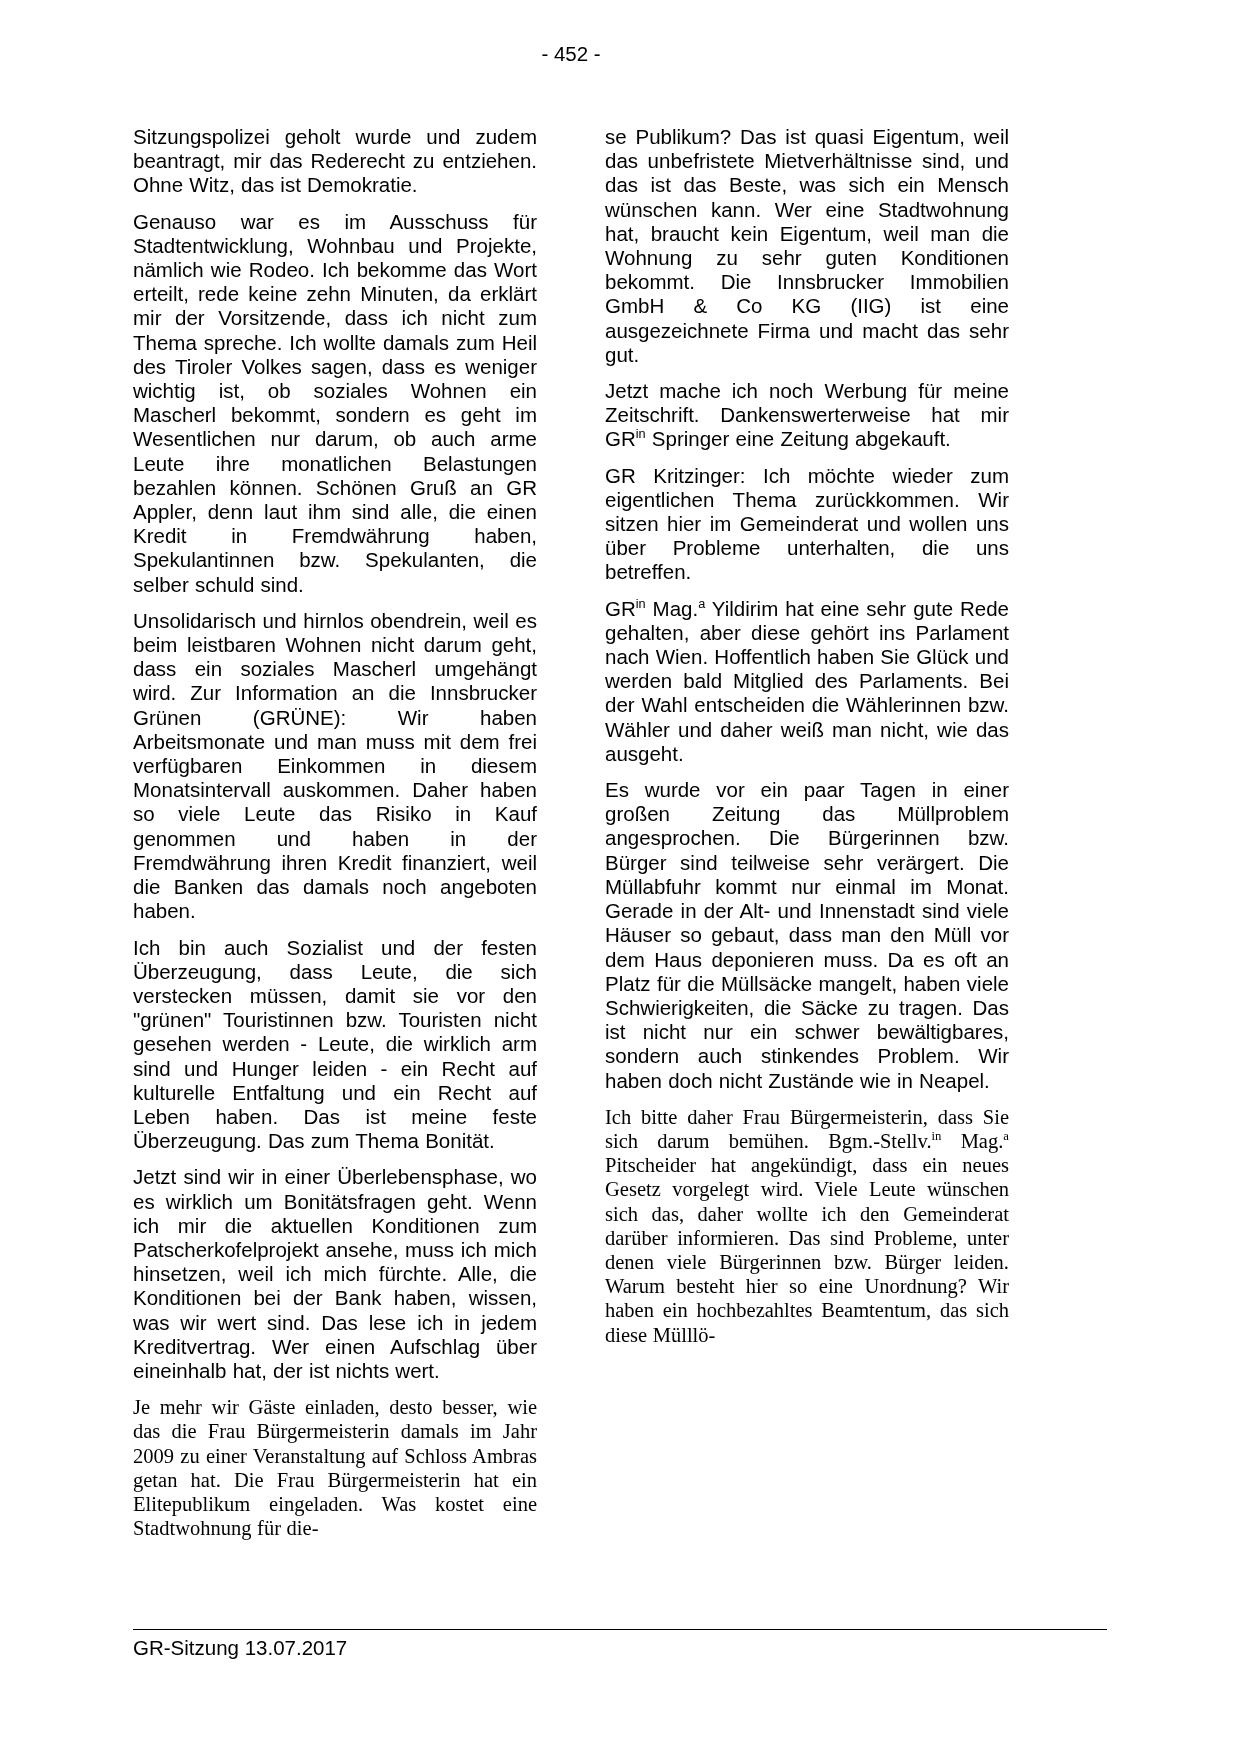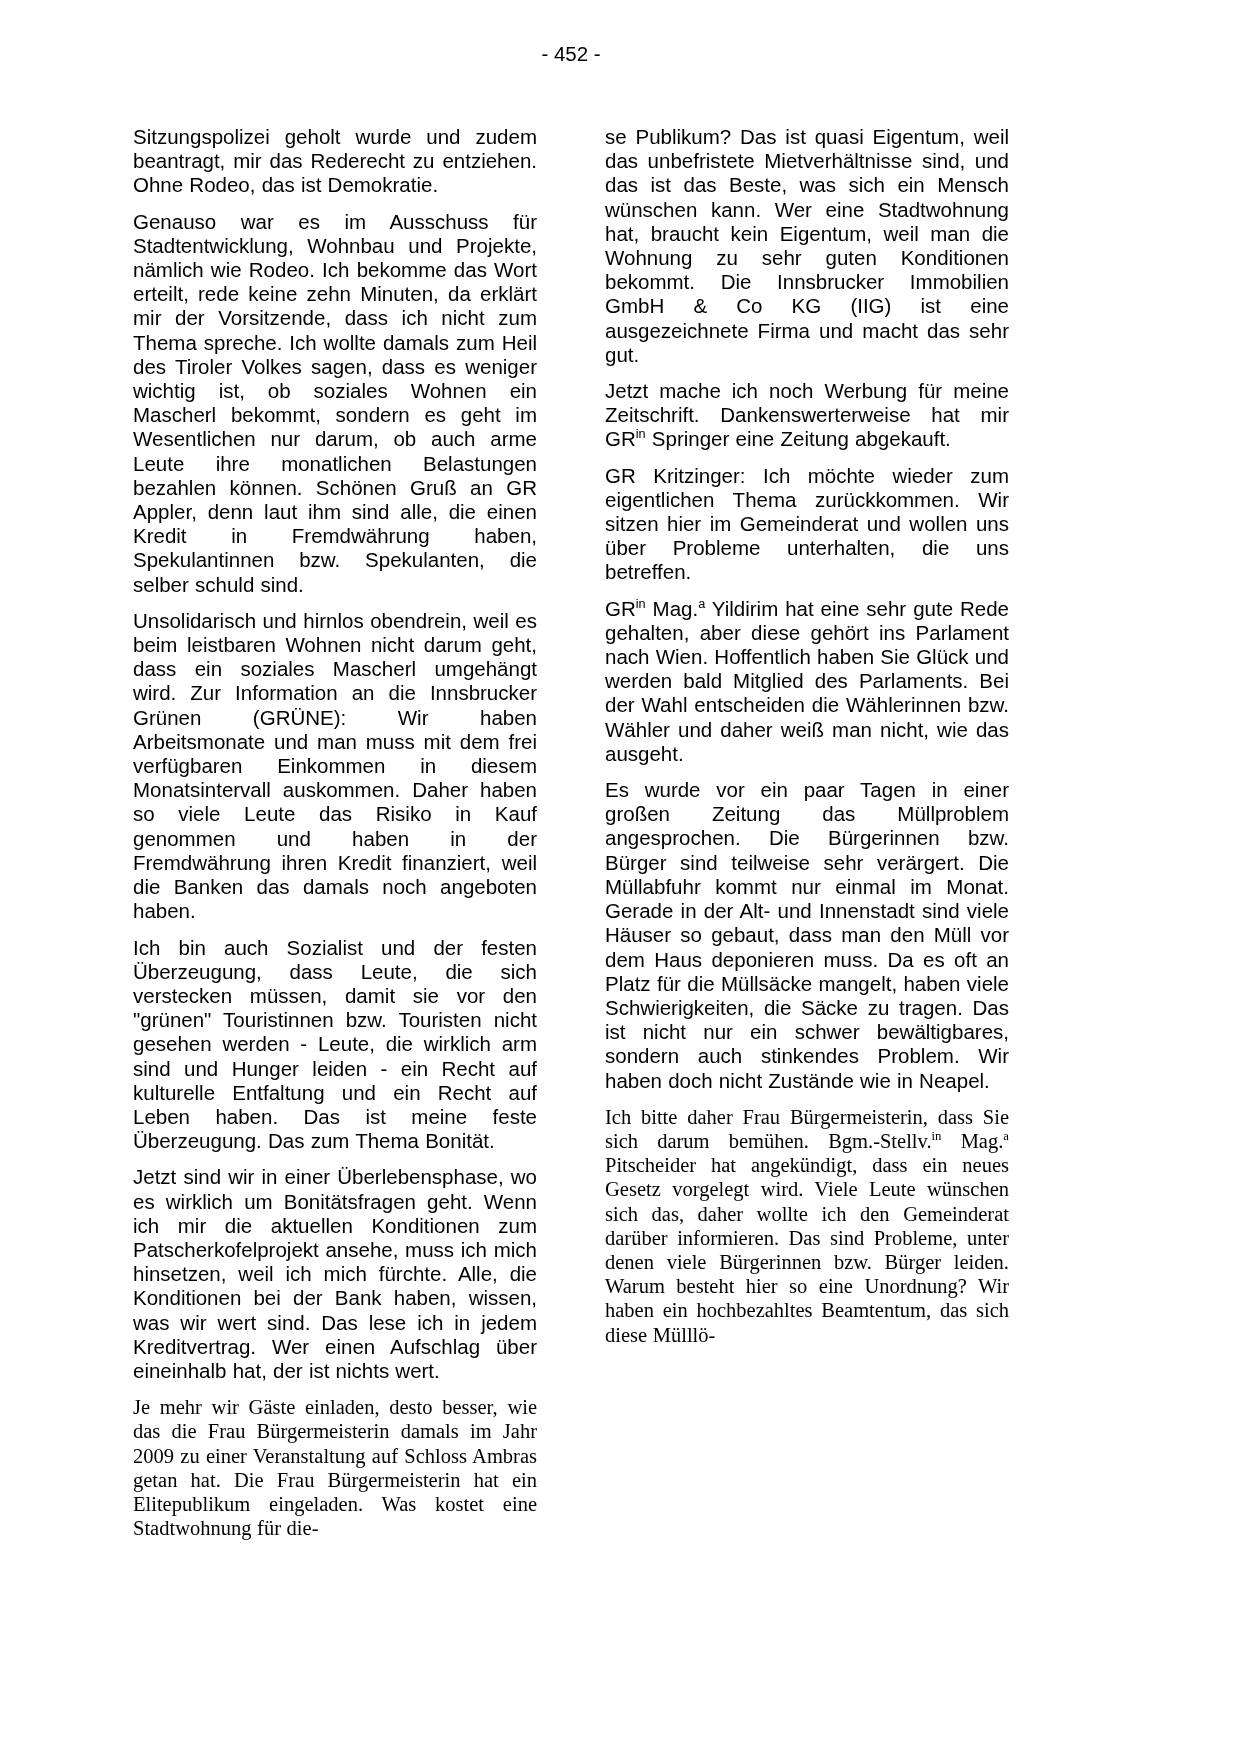--- a/index.html
+++ b/index.html
@@ -72,30 +72,34 @@
     }
   </style>
 </head>
 <body>
 
 <div class="page">
   <div class="page-number">- 452 -</div>
 
   <div class="content">
     <div class="col" lang="de">
-        <p>Sitzungspolizei geholt wurde und zudem beantragt, mir das Rederecht zu entziehen. Ohne Rodeo, das ist Demokratie.</p>
+        <p>Sitzungspolizei geholt wurde und zudem beantragt, mir das Rederecht zu entziehen. Ohne Witz, das ist Demokratie.</p>
         <p>Genauso war es im Ausschuss für Stadtentwicklung, Wohnbau und Projekte, nämlich wie Rodeo. Ich bekomme das Wort erteilt, rede keine zehn Minuten, da erklärt mir der Vorsitzende, dass ich nicht zum Thema spreche. Ich wollte damals zum Heil des Tiroler Volkes sagen, dass es weniger wichtig ist, ob soziales Wohnen ein Mascherl bekommt, sondern es geht im Wesentlichen nur darum, ob auch arme Leute ihre monatlichen Belastungen bezahlen können. Schönen Gruß an GR Appler, denn laut ihm sind alle, die einen Kredit in Fremdwährung haben, Spekulantinnen bzw. Spekulanten, die selber schuld sind.</p>
         <p>Unsolidarisch und hirnlos obendrein, weil es beim leistbaren Wohnen nicht darum geht, dass ein soziales Mascherl umgehängt wird. Zur Information an die Innsbrucker Grünen (GRÜNE): Wir haben Arbeitsmonate und man muss mit dem frei verfügbaren Einkommen in diesem Monatsintervall auskommen. Daher haben so viele Leute das Risiko in Kauf genommen und haben in der Fremdwährung ihren Kredit finanziert, weil die Banken das damals noch angeboten haben.</p>
         <p>Ich bin auch Sozialist und der festen Überzeugung, dass Leute, die sich verstecken müssen, damit sie vor den "grünen" Touristinnen bzw. Touristen nicht gesehen werden - Leute, die wirklich arm sind und Hunger leiden - ein Recht auf kulturelle Entfaltung und ein Recht auf Leben haben. Das ist meine feste Überzeugung. Das zum Thema Bonität.</p>
         <p>Jetzt sind wir in einer Überlebensphase, wo es wirklich um Bonitätsfragen geht. Wenn ich mir die aktuellen Konditionen zum Patscherkofelprojekt ansehe, muss ich mich hinsetzen, weil ich mich fürchte. Alle, die Konditionen bei der Bank haben, wissen, was wir wert sind. Das lese ich in jedem Kreditvertrag. Wer einen Aufschlag über eineinhalb hat, der ist nichts wert.</p>
         <p>Je mehr wir Gäste einladen, desto besser, wie das die Frau Bürgermeisterin damals im Jahr 2009 zu einer Veranstaltung auf Schloss Ambras getan hat. Die Frau Bürgermeisterin hat ein Elitepublikum eingeladen. Was kostet eine Stadtwohnung für die-</p>
       </div>
     <div class="col" lang="de">
         <p>se Publikum? Das ist quasi Eigentum, weil das unbefristete Mietverhältnisse sind, und das ist das Beste, was sich ein Mensch wünschen kann. Wer eine Stadtwohnung hat, braucht kein Eigentum, weil man die Wohnung zu sehr guten Konditionen bekommt. Die Innsbrucker Immobilien GmbH &amp; Co KG (IIG) ist eine ausgezeichnete Firma und macht das sehr gut.</p>
         <p>Jetzt mache ich noch Werbung für meine Zeitschrift. Dankenswerterweise hat mir GR<sup>in</sup> Springer eine Zeitung abgekauft.</p>
         <p>GR Kritzinger: Ich möchte wieder zum eigentlichen Thema zurückkommen. Wir sitzen hier im Gemeinderat und wollen uns über Probleme unterhalten, die uns betreffen.</p>
         <p>GR<sup>in</sup> Mag.<sup>a</sup> Yildirim hat eine sehr gute Rede gehalten, aber diese gehört ins Parlament nach Wien. Hoffentlich haben Sie Glück und werden bald Mitglied des Parlaments. Bei der Wahl entscheiden die Wählerinnen bzw. Wähler und daher weiß man nicht, wie das ausgeht.</p>
         <p>Es wurde vor ein paar Tagen in einer großen Zeitung das Müllproblem angesprochen. Die Bürgerinnen bzw. Bürger sind teilweise sehr verärgert. Die Müllabfuhr kommt nur einmal im Monat. Gerade in der Alt- und Innenstadt sind viele Häuser so gebaut, dass man den Müll vor dem Haus deponieren muss. Da es oft an Platz für die Müllsäcke mangelt, haben viele Schwierigkeiten, die Säcke zu tragen. Das ist nicht nur ein schwer bewältigbares, sondern auch stinkendes Problem. Wir haben doch nicht Zustände wie in Neapel.</p>
         <p>Ich bitte daher Frau Bürgermeisterin, dass Sie sich darum bemühen. Bgm.-Stellv.<sup>in</sup> Mag.<sup>a</sup> Pitscheider hat angekündigt, dass ein neues Gesetz vorgelegt wird. Viele Leute wünschen sich das, daher wollte ich den Gemeinderat darüber informieren. Das sind Probleme, unter denen viele Bürgerinnen bzw. Bürger leiden. Warum besteht hier so eine Unordnung? Wir haben ein hochbezahltes Beamtentum, das sich diese Mülllö-</p>
       </div>
   </div>
 
+  <div class="footer">
+    <div class="footer-rule"></div>
+    <div class="footer-text">GR-Sitzung 13.07.2017</div>
+  </div>
 </div>
 
 </body></html>

